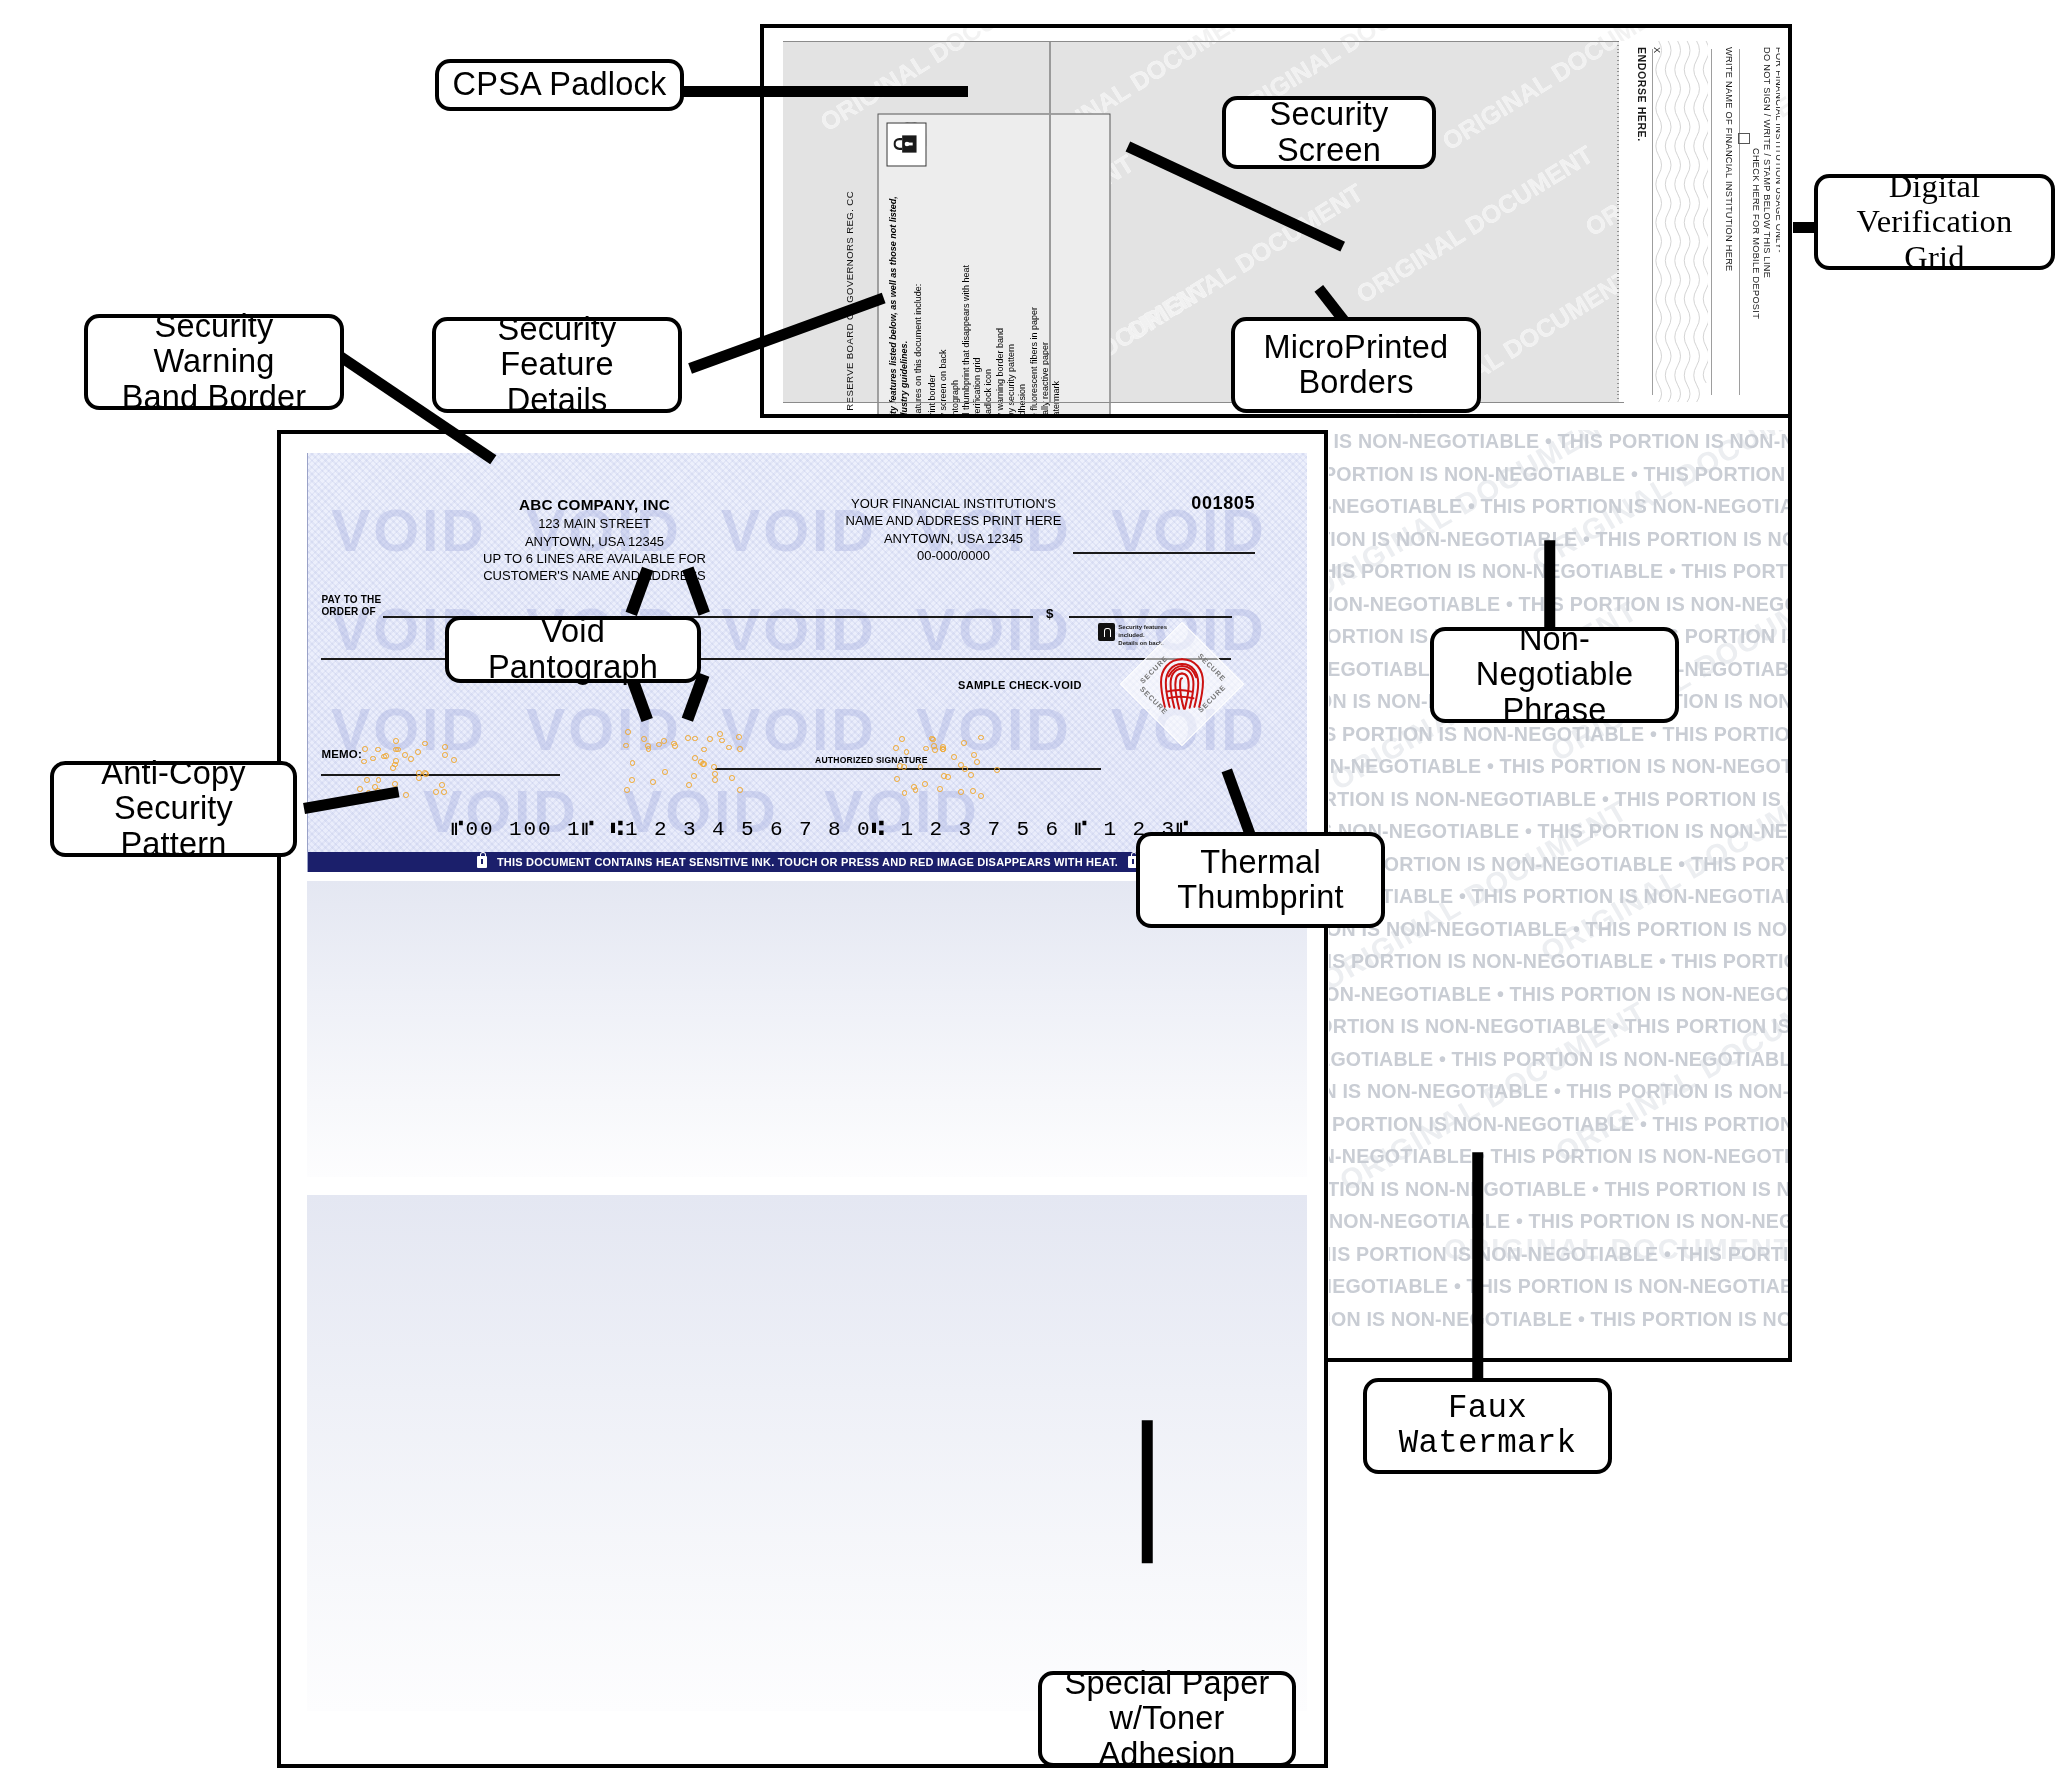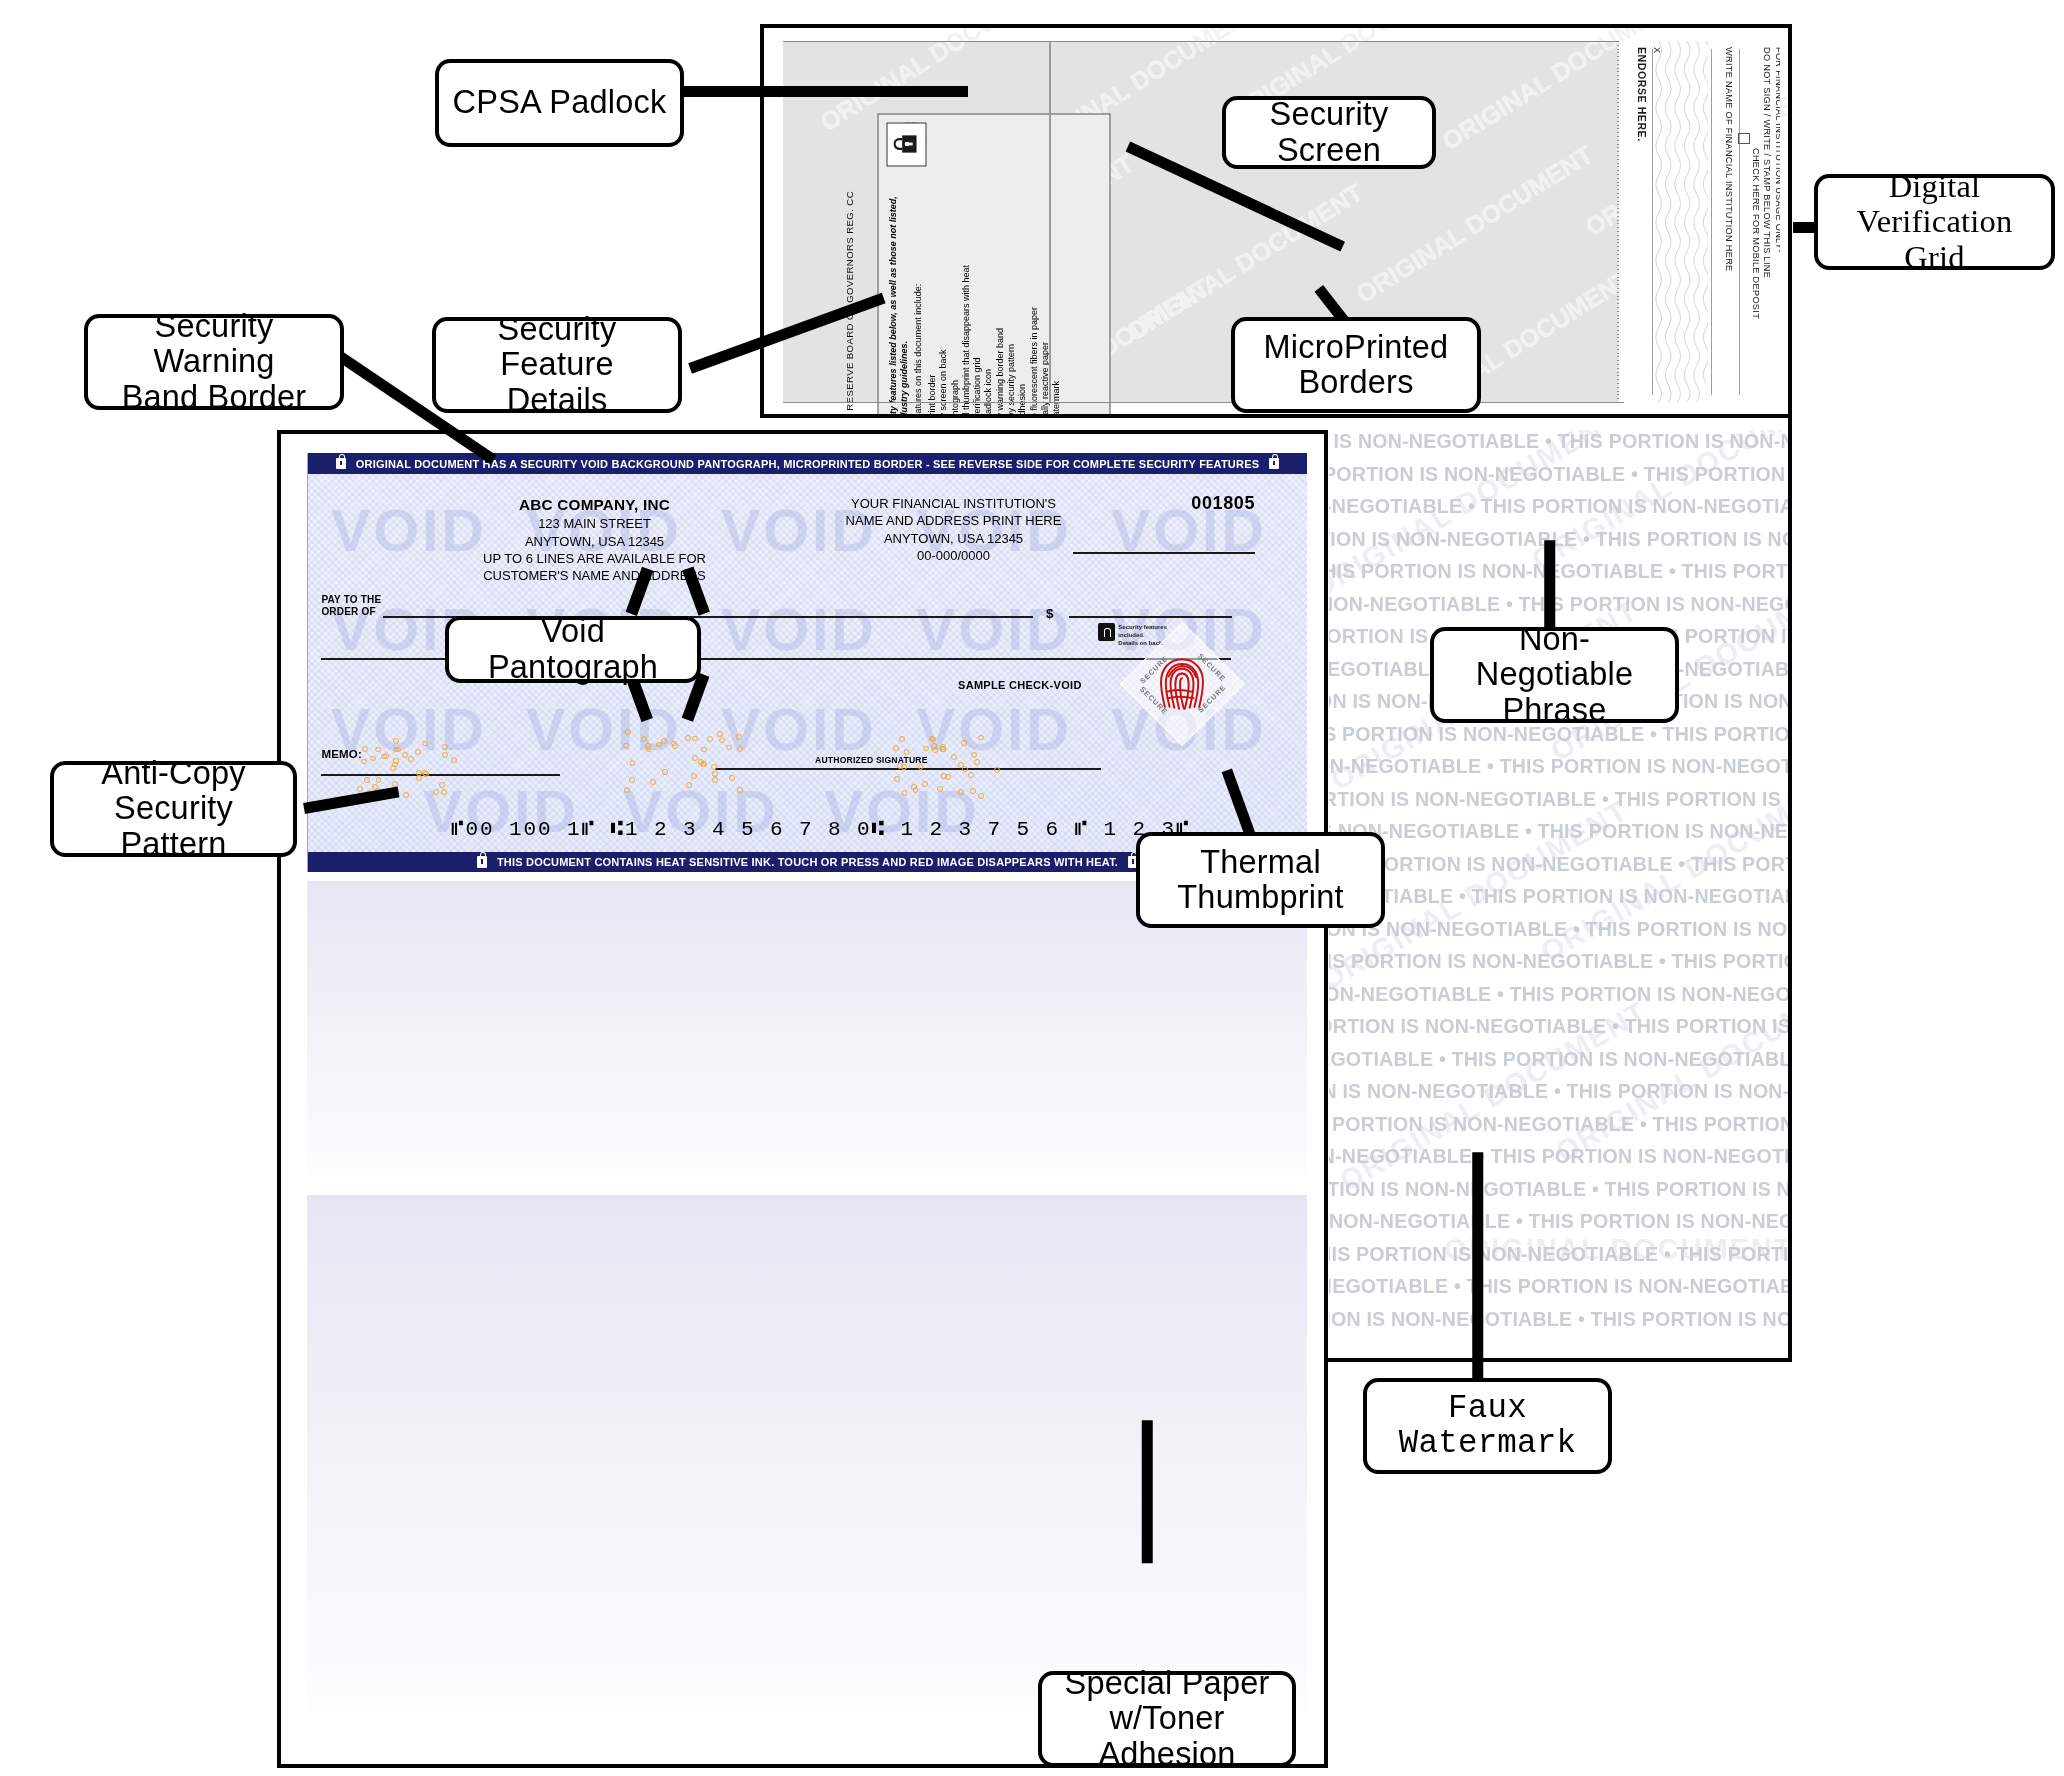--- a/index.html
+++ b/index.html
@@ -342,25 +342,20 @@
     <div class="void-word" style="left:803px; top:143px;">VOID</div>
     <div class="void-word" style="left:23px;  top:243px;">VOID</div>
     <div class="void-word" style="left:218px; top:243px;">VOID</div>
     <div class="void-word" style="left:413px; top:243px;">VOID</div>
     <div class="void-word" style="left:608px; top:243px;">VOID</div>
     <div class="void-word" style="left:803px; top:243px;">VOID</div>
     <div class="void-word" style="left:115px; top:325px;">VOID</div>
     <div class="void-word" style="left:315px; top:325px;">VOID</div>
     <div class="void-word" style="left:516px; top:325px;">VOID</div>
 
-    <div class="band top">
-      <span class="mini-lock"></span>
-      <span>ORIGINAL DOCUMENT HAS A SECURITY VOID BACKGROUND PANTOGRAPH, MICROPRINTED BORDER - SEE REVERSE SIDE FOR COMPLETE SECURITY FEATURES</span>
-      <span class="mini-lock"></span>
-    </div>
 
     <div class="ck-payer">
       <div class="b">ABC COMPANY, INC</div>
       <div>123 MAIN STREET</div>
       <div>ANYTOWN, USA 12345</div>
       <div>UP TO 6 LINES ARE AVAILABLE FOR</div>
       <div>CUSTOMER'S NAME AND ADDRESS</div>
     </div>
 
     <div class="ck-bank">
@@ -554,21 +549,21 @@
 <div class="leader" style="left:304px; top:803px; width:96px; height:10.5px; transform:rotate(-10deg);"></div>
 <div class="leader" style="left:1227px; top:765px; width:92px; height:10.5px; transform:rotate(70deg);"></div>
 <div class="leader" style="left:1478px; top:1147px; width:249px; height:10.5px; transform:rotate(90deg);"></div>
 <div class="leader" style="left:1147px; top:1558px; width:143px; height:10.5px; transform:rotate(-90deg);"></div>
 
 <div class="leader" style="left:631px; top:608px; width:48px; height:11.5px; transform:rotate(-70deg);"></div>
 <div class="leader" style="left:704px; top:608px; width:48px; height:11.5px; transform:rotate(-110deg);"></div>
 <div class="leader" style="left:631px; top:669px; width:48px; height:11.5px; transform:rotate(70deg);"></div>
 <div class="leader" style="left:704px; top:669px; width:48px; height:11.5px; transform:rotate(110deg);"></div>
 
-<div class="callout" style="left:435px; top:59px;  width:249px; height:88px;">CPSA Padlock</div>
+<div class="callout" style="left:435px; top:59px;  width:249px; height:52px;">CPSA Padlock</div>
 
 <div class="callout" style="left:1222px; top:96px; width:214px; height:73px;">Security Screen</div>
 
 <div class="callout" style="left:1814px; top:174px; width:241px; height:96px; white-space:pre-line;font-family:Liberation Serif, serif;">Digital
 Verification Grid</div>
 
 <div class="callout" style="left:84px; top:314px; width:260px; height:96px; white-space:pre-line;">Security Warning
 Band Border</div>
 
 <div class="callout" style="left:432px; top:317px; width:250px; height:96px; white-space:pre-line;">Security Feature

